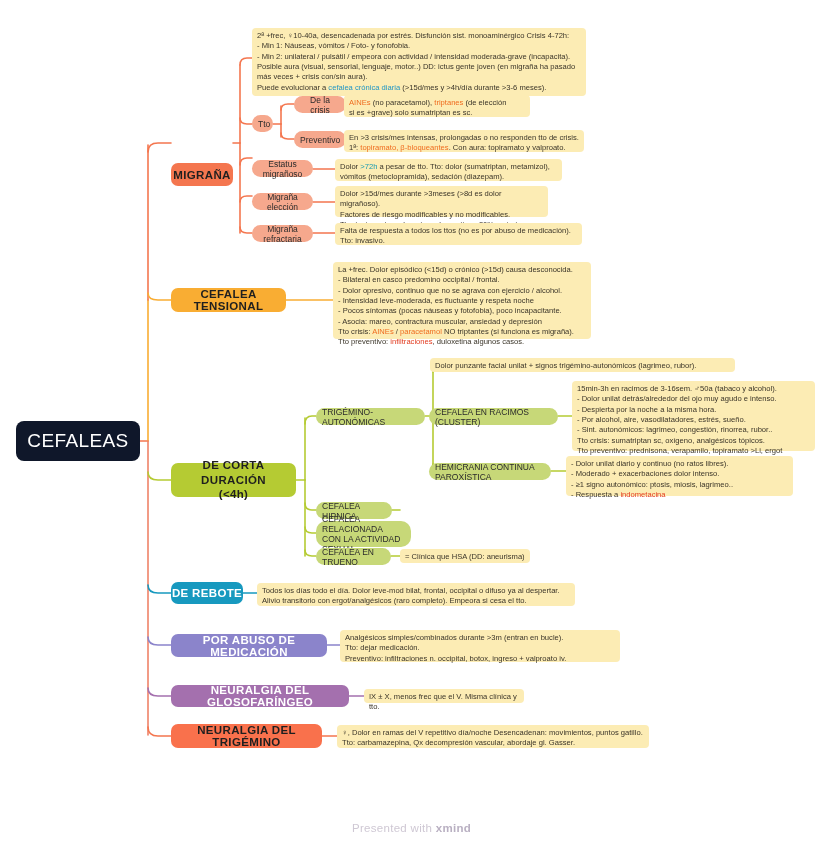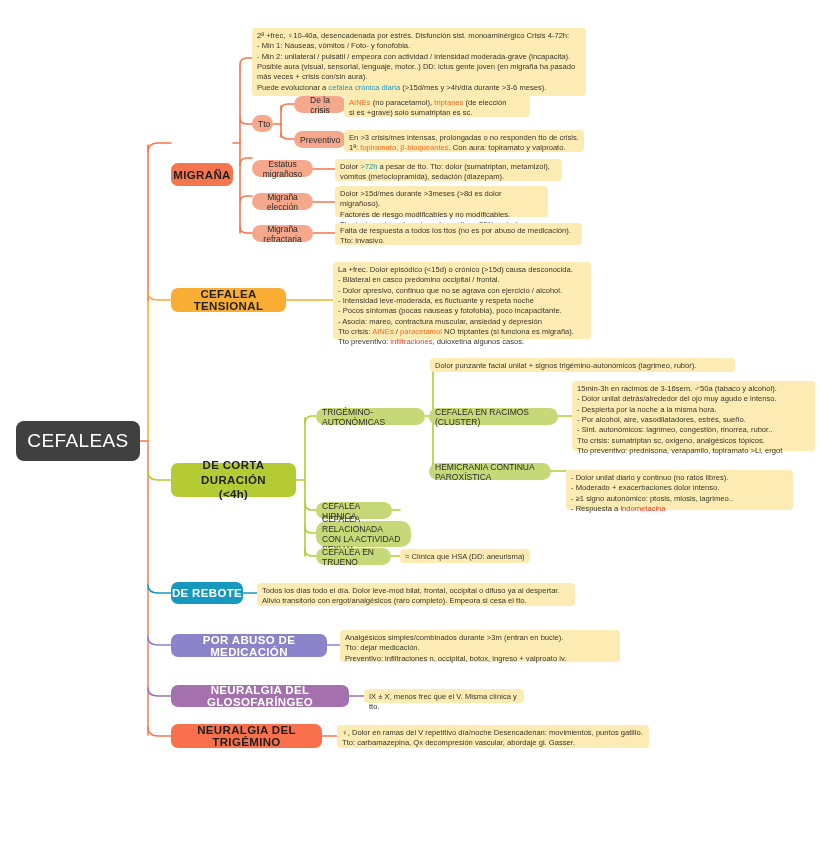--- a/index.html
+++ b/index.html
@@ -9,21 +9,21 @@
     color:#2b2b2b;
   }
   #canvas{position:absolute;left:0;top:0;width:823px;height:848px;}
   svg.links{position:absolute;left:0;top:0;width:823px;height:848px;pointer-events:none;}
 
   .node{position:absolute;box-sizing:border-box;display:flex;align-items:center;justify-content:center;}
   .node .txt{display:block;width:100%;text-align:center;}
 
   
   .root{
-    background:#404040;color:#ffffff;border-radius:8px;
+    background:#0f172a;color:#ffffff;border-radius:8px;
     font-size:19px;letter-spacing:.4px;
   }
 
   
   .l1{border-radius:7px;font-size:11.5px;font-weight:bold;letter-spacing:.35px;color:#1f1f1f;}
   .l1.migrana{background:#f4764f;margin-top:32px;}
   .l1.tensional{background:#f9ad33;}
   .l1.corta{background:#b5cb33;line-height:1.25;}
   .l1.rebote{background:#1799bf;color:#ffffff;}
   .l1.abuso{background:#8b84cb;color:#ffffff;font-weight:bold;}
@@ -233,21 +233,21 @@
 - Dolor unilat detrás/alrededor del ojo muy agudo e intenso.
 - Despierta por la noche a la misma hora.
 - Por alcohol, aire, vasodilatadores, estrés, sueño.
 - Sint. autonómicos: lagrimeo, congestión, rinorrea, rubor..
 Tto crisis: sumatriptan sc, oxígeno, analgésicos tópicos.
 Tto preventivo: prednisona, verapamilo, topiramato &gt;Li, ergot</div>
 
   <div class="node l2 green" style="left:429px;top:463px;width:122px;height:17px;">
     <span class="txt">HEMICRANIA CONTINUA PAROXÍSTICA</span>
   </div>
-  <div class="note" style="left:566px;top:470px;width:227px;height:40px;">- Dolor unilat diario y continuo (no ratos libres).
+  <div class="note" style="left:566px;top:456px;width:227px;height:40px;">- Dolor unilat diario y continuo (no ratos libres).
 - Moderado + exacerbaciones dolor intenso.
 - ≥1 signo autonómico: ptosis, miosis, lagrimeo..
 - Respuesta a <span class="hl-red">indometacina</span></div>
 
   <div class="node l2 green" style="left:316px;top:502px;width:76px;height:17px;">
     <span class="txt">CEFALEA HIPNICA</span>
   </div>
 
   <div class="node l2 green" style="left:316px;top:521px;width:95px;height:26px;flex-direction:column;align-items:flex-end;justify-content:center;">
     <span class="txt">CEFALEA RELACIONADA</span>
@@ -264,14 +264,17 @@
 
   <div class="note" style="left:340px;top:630px;width:280px;height:32px;">Analgésicos simples/combinados durante &gt;3m (entran en bucle).
 Tto: dejar medicación.
 Preventivo: infiltraciones n. occipital, botox, ingreso + valproato iv.</div>
 
   <div class="note" style="left:364px;top:689px;width:160px;height:14px;">IX ± X, menos frec que el V. Misma clínica y tto.</div>
 
   <div class="note" style="left:337px;top:725px;width:312px;height:23px;">♀, Dolor en ramas del V repetitivo día/noche Desencadenan: movimientos, puntos gatillo.
 Tto: carbamazepina, Qx decompresión vascular, abordaje gl. Gasser.</div>
 
+  <div class="footer">
+    <span>Presented with </span><b>xmind</b>
+  </div>
 
 </div>
 
 </body></html>

